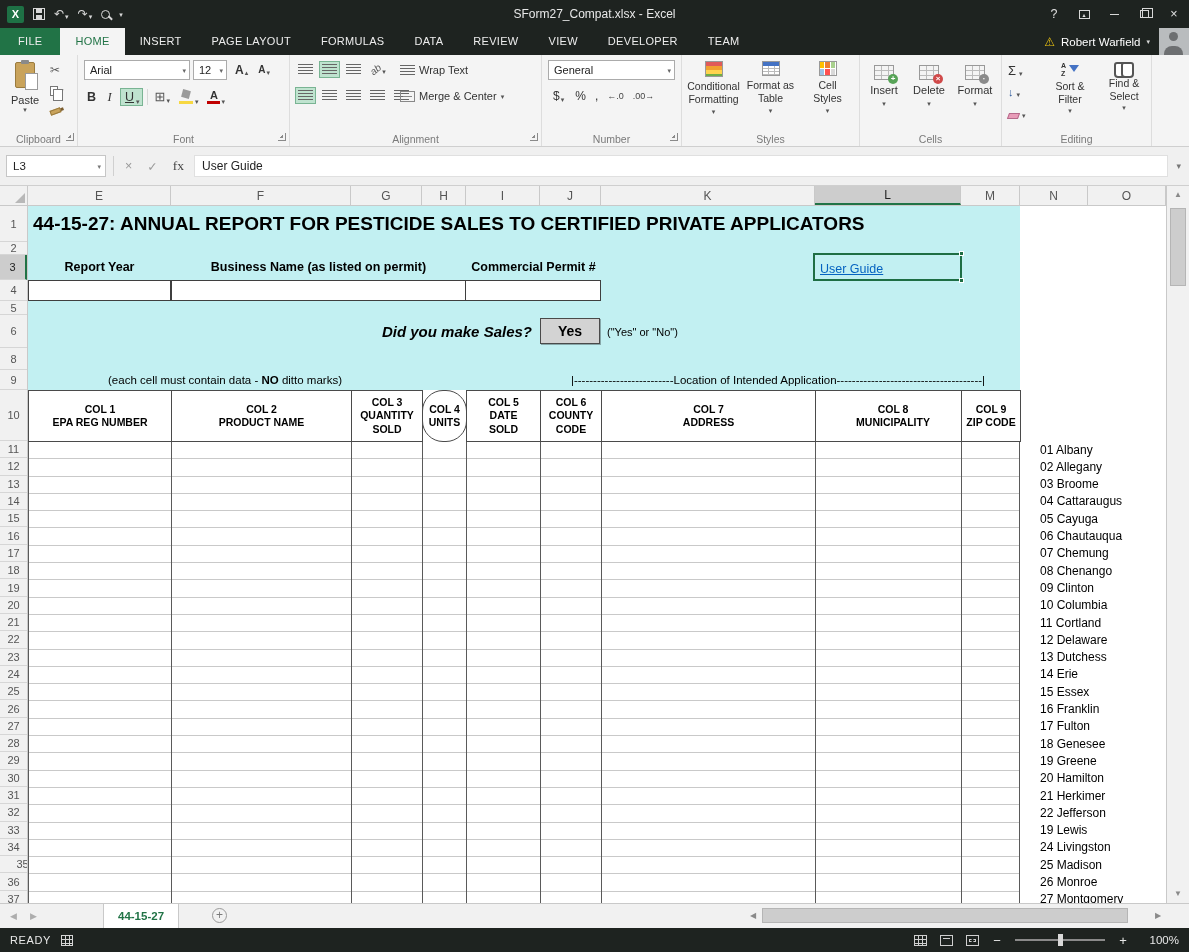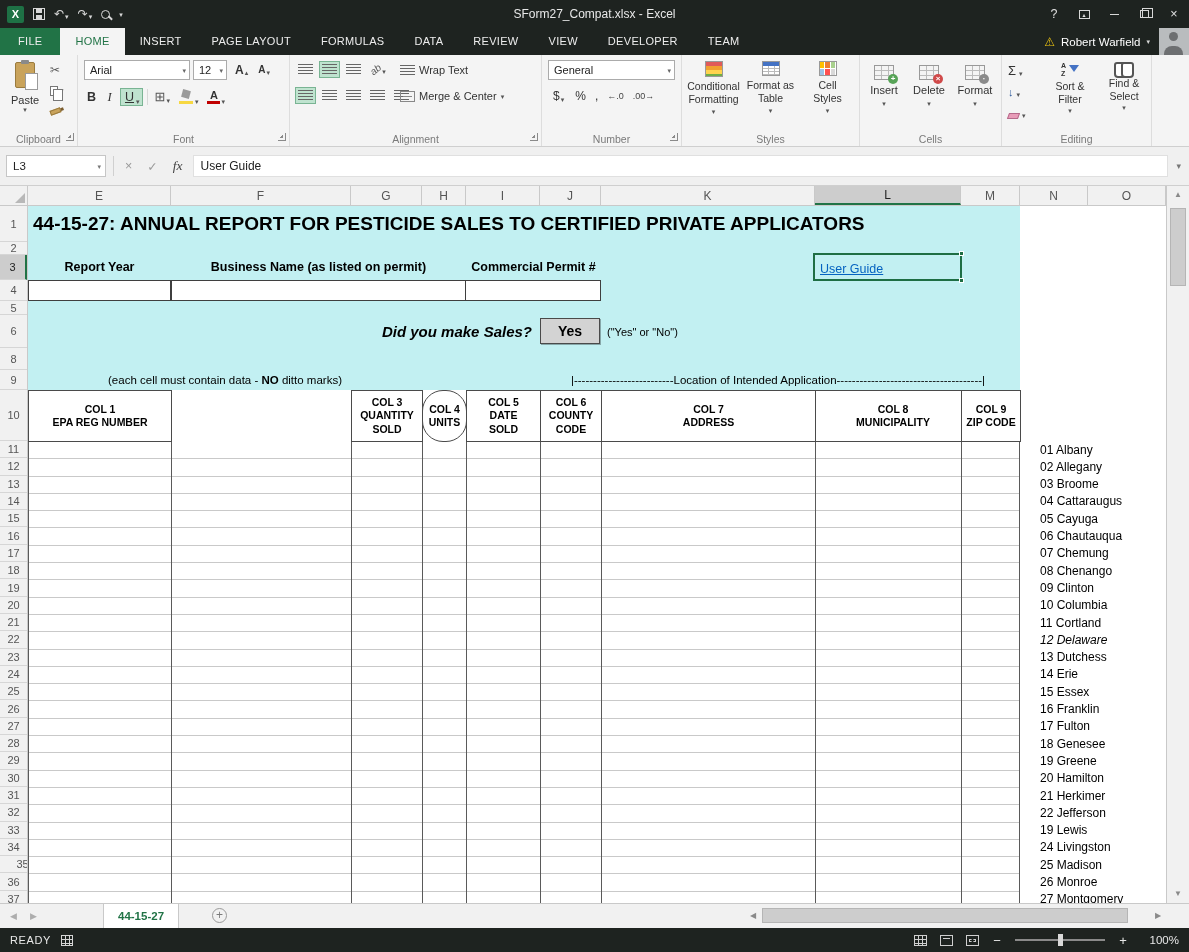--- a/index.html
+++ b/index.html
@@ -131,21 +131,21 @@
 .icon-binoc{position:relative;width:20px;height:13px}
 .icon-binoc::before,.icon-binoc::after{content:"";position:absolute;top:0;width:9px;height:12px;border:2px solid #555;border-radius:3px 3px 4px 4px;background:#fff}
 .icon-binoc::before{left:0}.icon-binoc::after{right:0}
 
 
 .fbar{position:absolute;top:147px;left:0;width:1189px;height:39px;background:#F0F0F0;border-bottom:1px solid #CFCFCF;display:flex;align-items:center}
 .namebox{margin-left:6px;width:100px;height:22px;background:#fff;border:1px solid #C6C6C6;display:flex;align-items:center;font-size:11.5px;color:#222;padding-left:6px}
 .namebox .dd{margin-left:auto;padding:0 4px;color:#777}
 .fsep{width:1px;height:20px;background:#D0D0D0;margin:0 7px}
 .fbtns{display:flex;align-items:center;gap:15px;color:#9a9a9a;font-size:12.5px;padding:0 10px 0 4px}
-.fx{font-style:italic;font-family:"Liberation Serif",serif;color:#444;font-size:13.5px}
+.fx{font-family:"Liberation Serif",serif;color:#444;font-size:13.5px}
 .ffield{flex:1;height:22px;background:#fff;border:1px solid #E0E0E0;display:flex;align-items:center;padding-left:7px;font-size:12px;color:#222}
 .fchev{color:#777;font-size:9px;padding:0 8px}
 
 
 .sheet{position:absolute;top:186px;left:0;width:1189px;height:717px;background:#fff}
 .colhead-row{position:absolute;top:0;left:0;height:20px;width:1166px;display:flex;background:#F1F1F1;border-bottom:1px solid #C9C9C9}
 .corner{width:28px;height:100%;border-right:1px solid #C9C9C9;position:relative;flex:0 0 auto}
 .corner::after{content:"";position:absolute;right:2px;bottom:2px;border-left:10px solid transparent;border-bottom:10px solid #B8B8B8}
 .col-headers{display:flex;height:100%}
 .col-h{border-right:1px solid #C9C9C9;font-size:12px;color:#555;display:flex;align-items:center;justify-content:center;height:100%;flex:0 0 auto}
@@ -580,39 +580,41 @@
           <div class="county" style="top: 252.8px;">02 Allegany</div>
           <div class="county" style="top: 270.1px;">03 Broome</div>
           <div class="county" style="top: 287.4px;">04 Cattaraugus</div>
           <div class="county" style="top: 304.7px;">05 Cayuga</div>
           <div class="county" style="top: 322px;">06 Chautauqua</div>
           <div class="county" style="top: 339.3px;">07 Chemung</div>
           <div class="county" style="top: 356.6px;">08 Chenango</div>
           <div class="county" style="top: 373.9px;">09 Clinton</div>
           <div class="county" style="top: 391.2px;">10 Columbia</div>
           <div class="county" style="top: 408.5px;">11 Cortland</div>
-          <div class="county" style="top: 425.8px; font-style: italic;">12 Delaware</div>
+          <div class="county" style="top: 425.8px;">12 Delaware</div>
           <div class="county" style="top: 443.1px;">13 Dutchess</div>
           <div class="county" style="top: 460.4px;">14 Erie</div>
           <div class="county" style="top: 477.7px;">15 Essex</div>
           <div class="county" style="top: 495px;">16 Franklin</div>
           <div class="county" style="top: 512.3px;">17 Fulton</div>
           <div class="county" style="top: 529.6px;">18 Genesee</div>
           <div class="county" style="top: 546.9px;">19 Greene</div>
           <div class="county" style="top: 564.2px;">20 Hamilton</div>
           <div class="county" style="top: 581.5px;">21 Herkimer</div>
           <div class="county" style="top: 598.8px;">22 Jefferson</div>
           <div class="county" style="top: 616.1px;">19 Lewis</div>
           <div class="county" style="top: 633.4px;">24 Livingston</div>
           <div class="county" style="top: 650.7px;">25 Madison</div>
           <div class="county" style="top: 668px;">26 Monroe</div>
           <div class="county" style="top: 685.3px;">27 Montgomery</div>
         </div>
     <div class="thead-cell" style="left: 28px; width: 144px;">COL 1
 EPA REG NUMBER</div>
+        <div class="thead-cell" style="left: 171px; width: 181px;">COL 2
+PRODUCT NAME</div>
         <div class="thead-cell" style="left: 351px; width: 72px;">COL 3
 QUANTITY
 SOLD</div>
         <div class="thead-cell" style="left: 422px; width: 45px; border-radius: 21px;">COL 4
 UNITS</div>
         <div class="thead-cell" style="left: 466px; width: 75px;">COL 5
 DATE
 SOLD</div>
         <div class="thead-cell" style="left: 540px; width: 62px;">COL 6
 COUNTY

